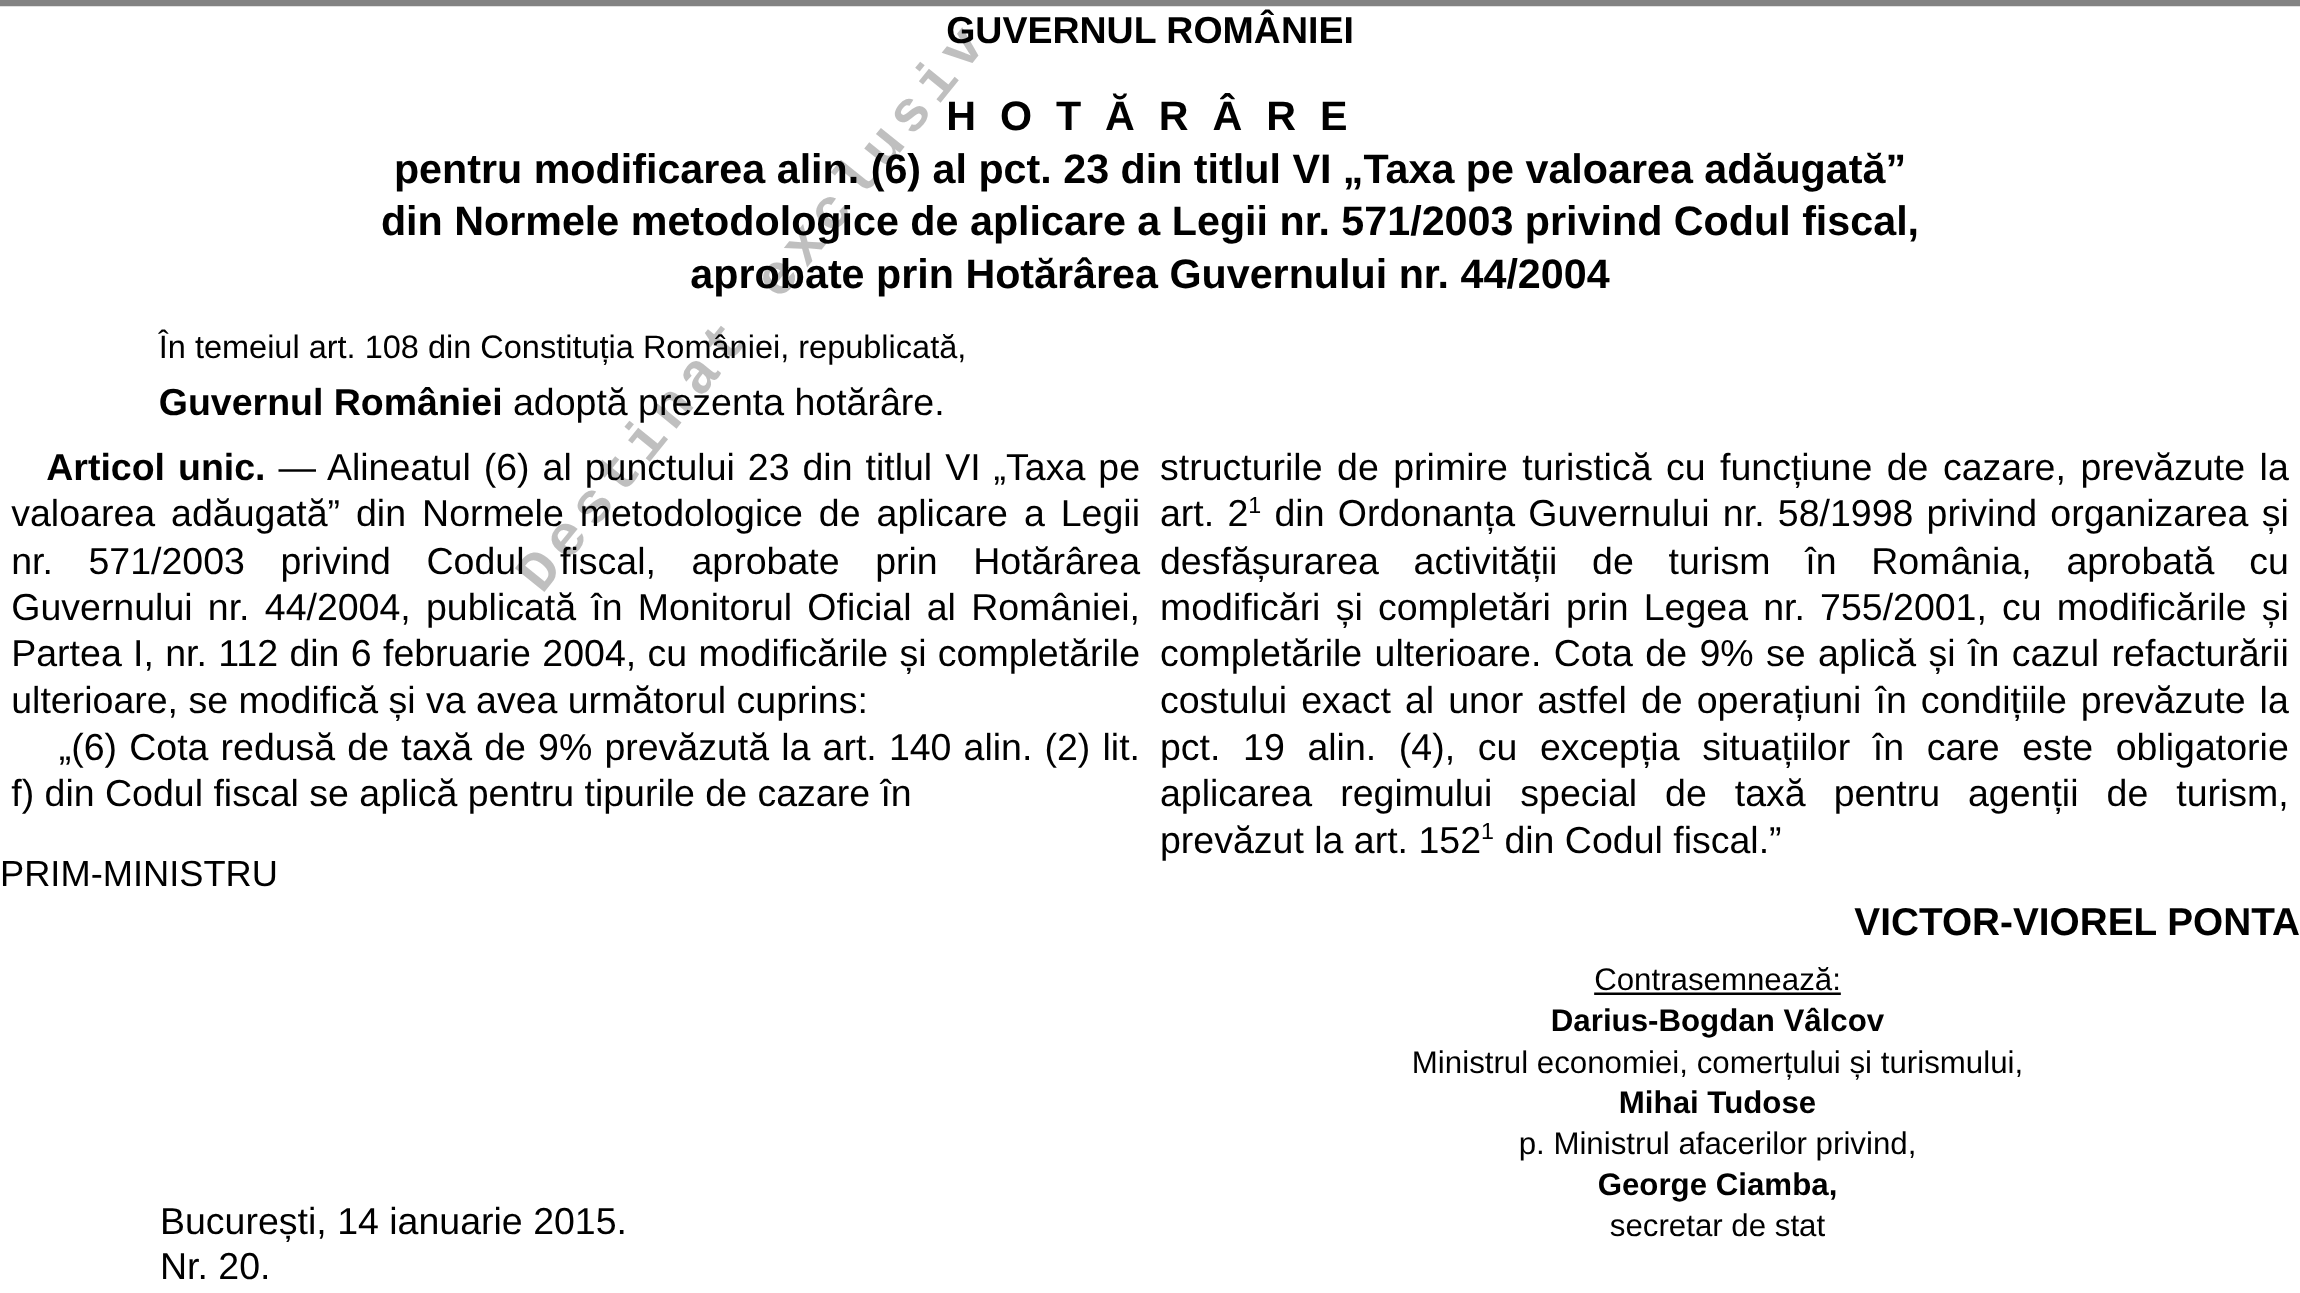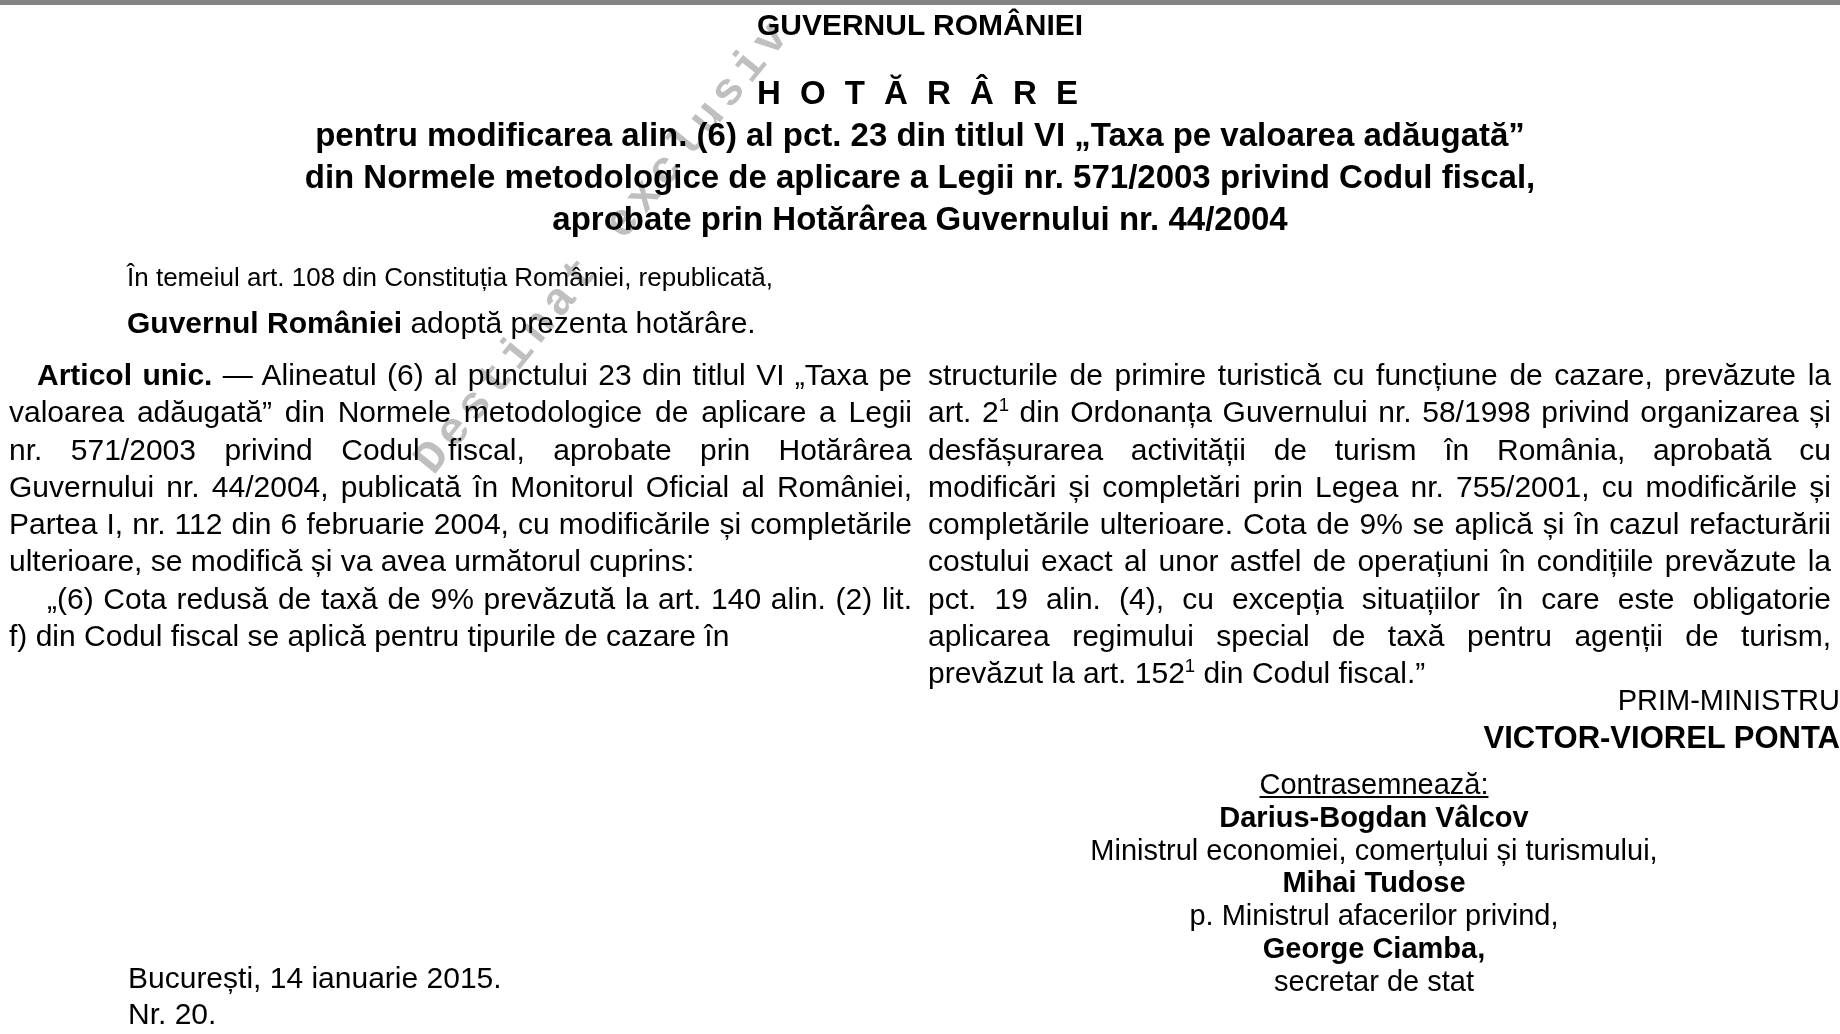--- a/index.html
+++ b/index.html
@@ -84,37 +84,37 @@
     line-height: 37.3px;
     text-align: justify;
   }
   .col p.article { text-indent: 28px; }
   .col p.quoted { text-indent: 38px; }
   sup { font-size: 0.62em; line-height: 0; vertical-align: super; }
   .pm-title {
     position: absolute;
     left: 0; top: 684px;
     width: 100%;
-    text-align: right;
+    text-align: left;
     font-size: 29px;
   }
   .pm-name {
     position: absolute;
     left: 0; top: 720px;
     width: 100%;
     text-align: right;
     font-size: 31px;
     font-weight: bold;
   }
   .countersign {
     position: absolute;
     left: 964px; top: 768px;
     width: 820px;
     text-align: center;
-    font-size: 29px;
+    font-size: 25px;
     line-height: 32.8px;
   }
   .countersign .heading { text-decoration: underline; }
   .footer {
     position: absolute;
     left: 128px; top: 960px;
     font-size: 30px;
     line-height: 36px;
   }
 </style>

